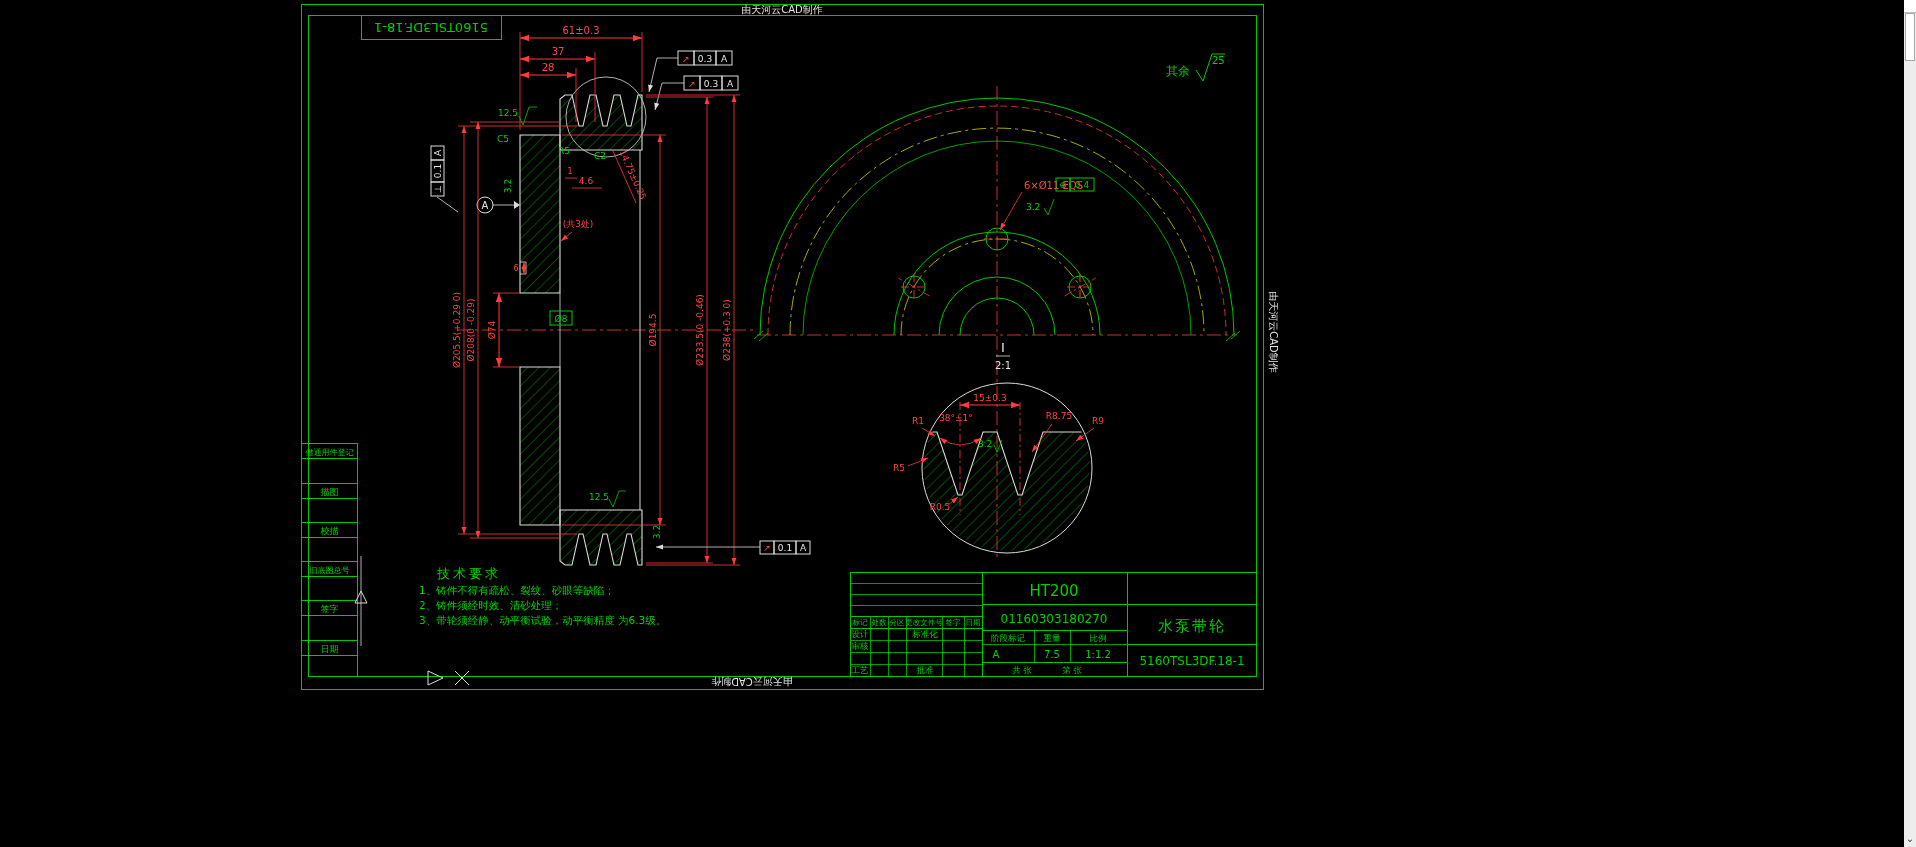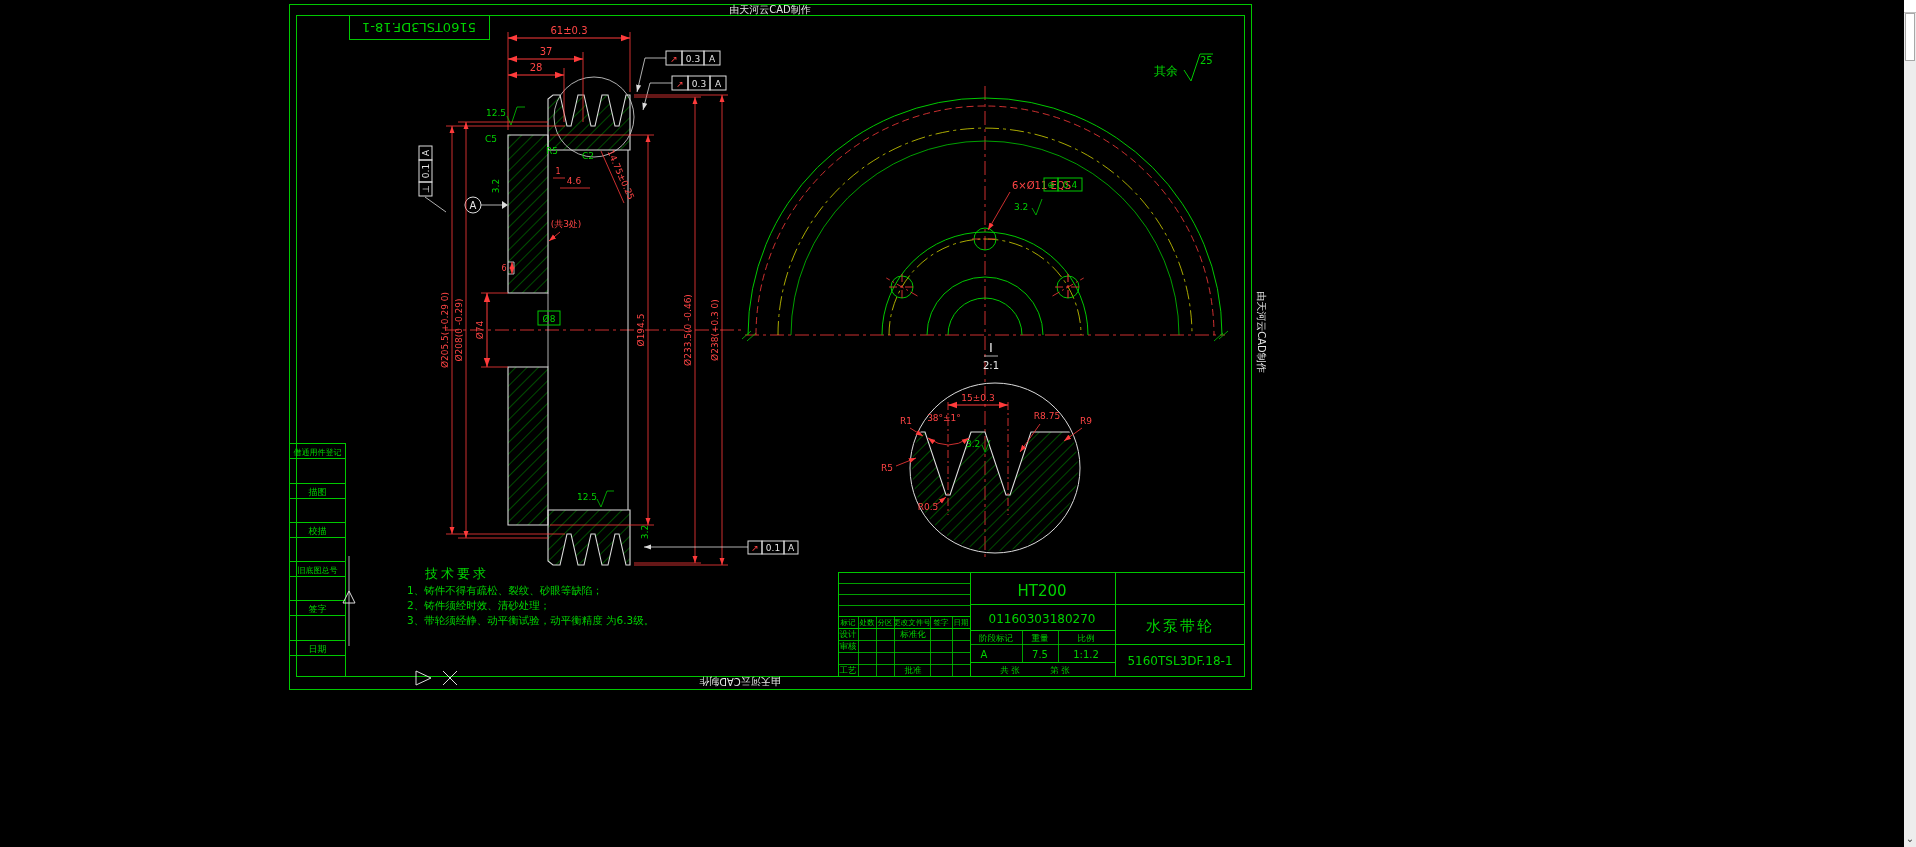--- a/index.html
+++ b/index.html
@@ -18,21 +18,21 @@
   .dsh{stroke-dasharray:7 4;}
   .mat{fill:url(#h1);stroke:#dcdcdc;stroke-width:1.1;}
   .sb{position:absolute;right:0;top:0;width:12px;height:100%;background:#ededed;}
   .sb-top{position:absolute;top:0;left:0;width:12px;height:12px;background:#ffffff;border-bottom:1px solid #c0c0c0;}
   .sb-thumb{position:absolute;top:13px;left:1px;width:10px;height:48px;background:#ffffff;border:1px solid #a8a8a8;box-sizing:border-box;}
   .sb-down{position:absolute;bottom:0;left:0;width:12px;height:14px;color:#444;font-size:10px;text-align:center;line-height:12px;background:#ededed;}
 </style>
 </head>
 <body>
 
-<div style="position:absolute;left:0;top:0;width:1904px;height:847px;">
+<div style="position:absolute;left:12px;top:0;width:1904px;height:847px;">
 <svg width="1904" height="847" viewBox="0 0 1904 847" xmlns="http://www.w3.org/2000/svg">
   <defs>
     <pattern id="h1" patternUnits="userSpaceOnUse" width="8" height="8" patternTransform="rotate(45)">
       <line x1="0" y1="0" x2="0" y2="8" stroke="#00a800" stroke-width="0.9"></line>
     </pattern>
     <marker id="ar" markerWidth="10" markerHeight="8" refX="9" refY="4" orient="auto-start-reverse">
       <path d="M0,0.8 L9,4 L0,7.2 Z" fill="#ff3b3b"></path>
     </marker>
     <marker id="aw" markerWidth="10" markerHeight="8" refX="9" refY="4" orient="auto-start-reverse">
       <path d="M0,0.8 L9,4 L0,7.2 Z" fill="#dcdcdc"></path>

